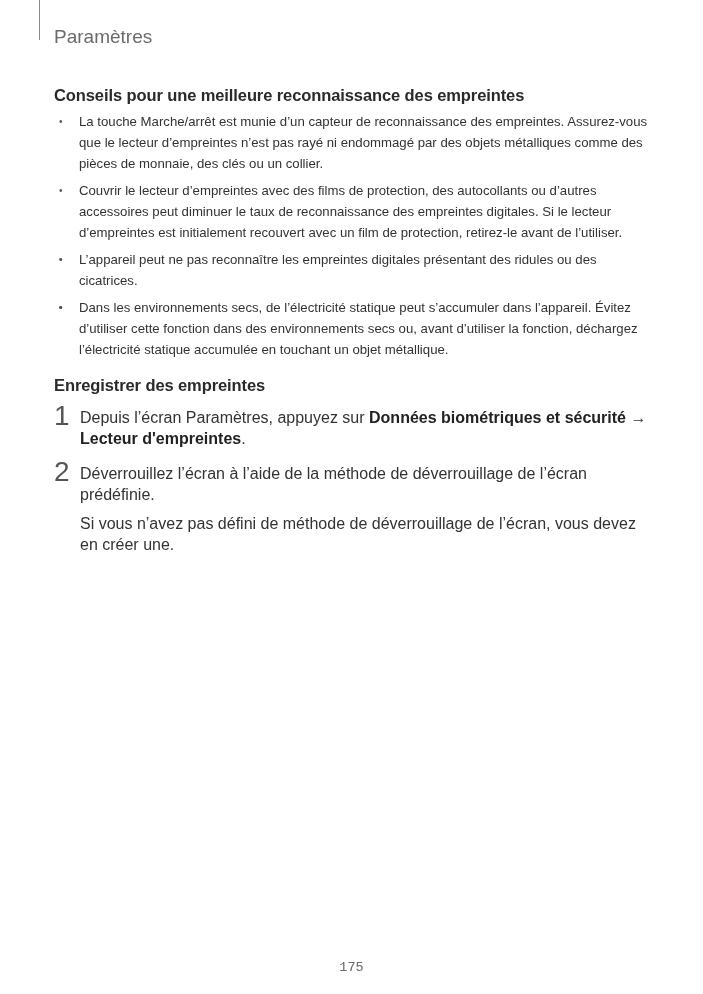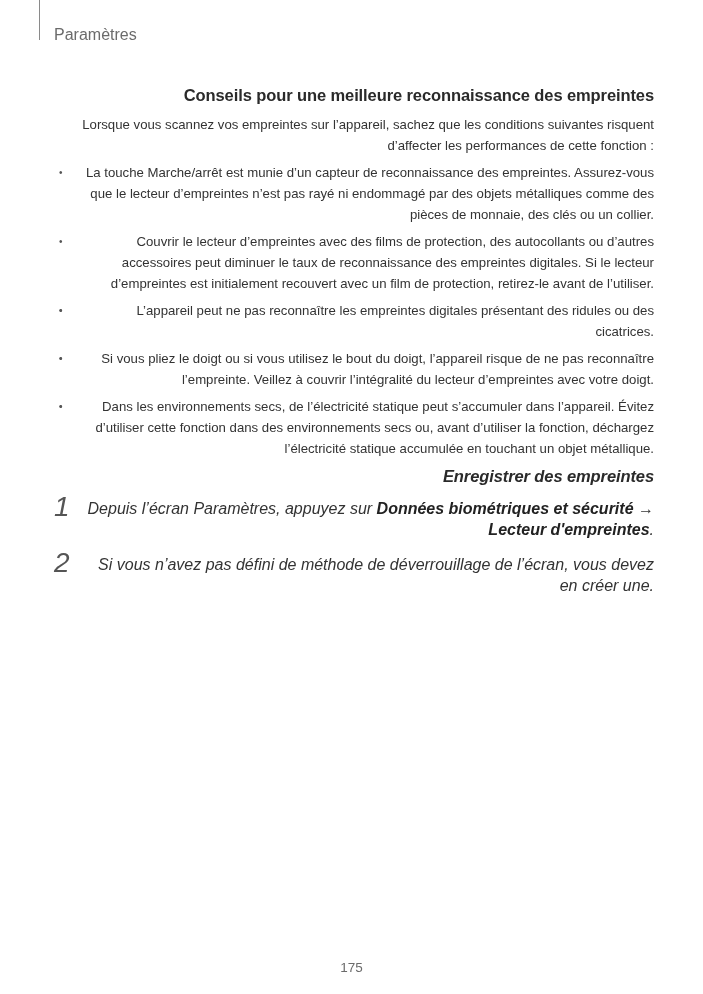--- a/index.html
+++ b/index.html
@@ -4,80 +4,80 @@
   <style>
     html, body { margin: 0; padding: 0; background: #ffffff; }
     body {
       width: 703px; height: 994px; position: relative; overflow: hidden;
       font-family: "Liberation Sans", sans-serif; color: #222222;
     }
     .header-rule {
       position: absolute; left: 39px; top: 0; width: 1px; height: 40px; background: #8a8a8a;
     }
     .header-title {
-      position: absolute; left: 54px; top: 26px; font-size: 16px; color: #6b6b6b;
+      position: absolute; left: 54px; top: 26px; font-size: 19px; color: #6b6b6b;
     }
-    .content { position: absolute; left: 54px; top: 86px; width: 600px; text-align: right; }
+    .content { position: absolute; left: 54px; top: 86px; width: 600px; }
     h2 {
       margin: 0; font-size: 16.5px; font-weight: bold; color: #2a2a2a; letter-spacing: -0.1px;
     }
     .intro {
       margin: 9px 0 0 0; font-size: 13.2px; line-height: 21px; color: #333;
     }
     ul.tips { list-style: none; margin: 6px 0 0 0; padding: 0; }
     ul.tips li {
       position: relative; padding-left: 25px; font-size: 13.2px; line-height: 21px;
       margin-bottom: 6px; color: #333;
     }
     ul.tips li .bullet {
       position: absolute; left: 5px; top: 0; font-size: 10px; color: #555;
     }
-    .section2 { margin-top: 8px; font-style: italic; }
+    .section2 { margin-top: 16px; }
     .steps { margin-top: 12px; }
     .step { position: relative; padding-left: 26px; margin-bottom: 14px; }
     .step .num {
       position: absolute; left: 0; top: -7px; font-size: 28px; color: #555; font-weight: normal;
       font-family: "Liberation Sans", sans-serif;
     }
     .step p { margin: 0; font-size: 16px; line-height: 21px; color: #333; }
     .step p.sub { margin-top: 8px; }
     .step b { color: #222; }
     .page-number {
       position: absolute; left: 0; width: 703px; top: 960px; text-align: center;
-      font-size: 13.5px; color: #6b6b6b;
+      font-size: 13.5px; color: #6b6b6b; font-family: Liberation Mono, monospace;
     }
   </style>
 </head>
 <body>
 
 <div class="header-rule"></div>
 <div class="header-title">Paramètres</div>
 
 <div class="content">
   <h2>Conseils pour une meilleure reconnaissance des empreintes</h2>
-  <p class="intro">Lorsque vous scannez vos empreintes sur l’appareil, sachez que les conditions suivantes risquent d’affecter les performances de cette fonction :</p>
   <ul class="tips">
     <li><span class="bullet">•</span><span>La touche Marche/arrêt est munie d’un capteur de reconnaissance des empreintes. Assurez-vous que le lecteur d’empreintes n’est pas rayé ni endommagé par des objets métalliques comme des pièces de monnaie, des clés ou un collier.</span></li>
     <li><span class="bullet">•</span><span>Couvrir le lecteur d’empreintes avec des films de protection, des autocollants ou d’autres accessoires peut diminuer le taux de reconnaissance des empreintes digitales. Si le lecteur d’empreintes est initialement recouvert avec un film de protection, retirez-le avant de l’utiliser.</span></li>
     <li><span class="bullet">•</span></li>
     <li><span class="bullet">•</span><span>L’appareil peut ne pas reconnaître les empreintes digitales présentant des ridules ou des cicatrices.</span></li>
     <li><span class="bullet">•</span></li>
-    <li><span class="bullet">•</span><span>Si vous pliez le doigt ou si vous utilisez le bout du doigt, l’appareil risque de ne pas reconnaître l’empreinte. Veillez à couvrir l’intégralité du lecteur d’empreintes avec votre doigt.</span></li>
+    <li><span class="bullet">•</span></li>
     <li><span class="bullet">•</span></li>
     <li><span class="bullet">•</span><span>Dans les environnements secs, de l’électricité statique peut s’accumuler dans l’appareil. Évitez d’utiliser cette fonction dans des environnements secs ou, avant d’utiliser la fonction, déchargez l’électricité statique accumulée en touchant un objet métallique.</span></li>
   </ul>
 
   <div class="section2">
     <h2>Enregistrer des empreintes</h2>
     <div class="steps">
       <div class="step">
         <span class="num">1</span>
         <p><span>Depuis l’écran Paramètres, appuyez sur </span><b>Données biométriques et sécurité</b><span> → </span><b>Lecteur d'empreintes</b><span>.</span></p>
       </div>
       <div class="step">
         <span class="num">2</span>
+        <p>Déverrouillez l’écran à l’aide de la méthode de déverrouillage de l’écran prédéfinie.</p>
         <p class="sub">Si vous n’avez pas défini de méthode de déverrouillage de l’écran, vous devez en créer une.</p>
       </div>
     </div>
   </div>
 </div>
 
 <div class="page-number">175</div>
 
 </body></html>

